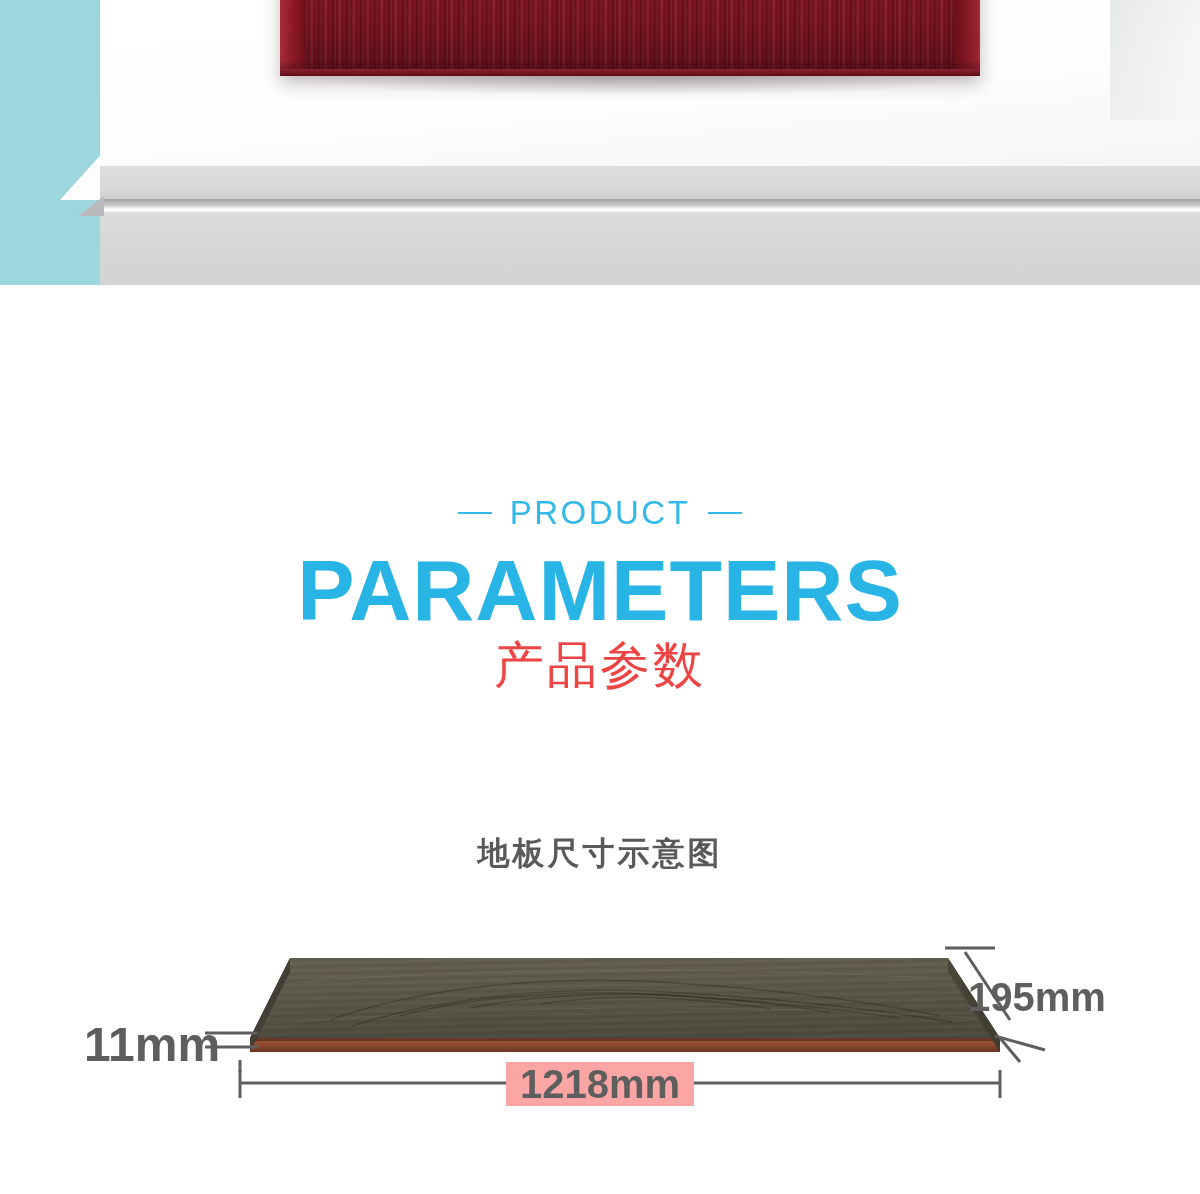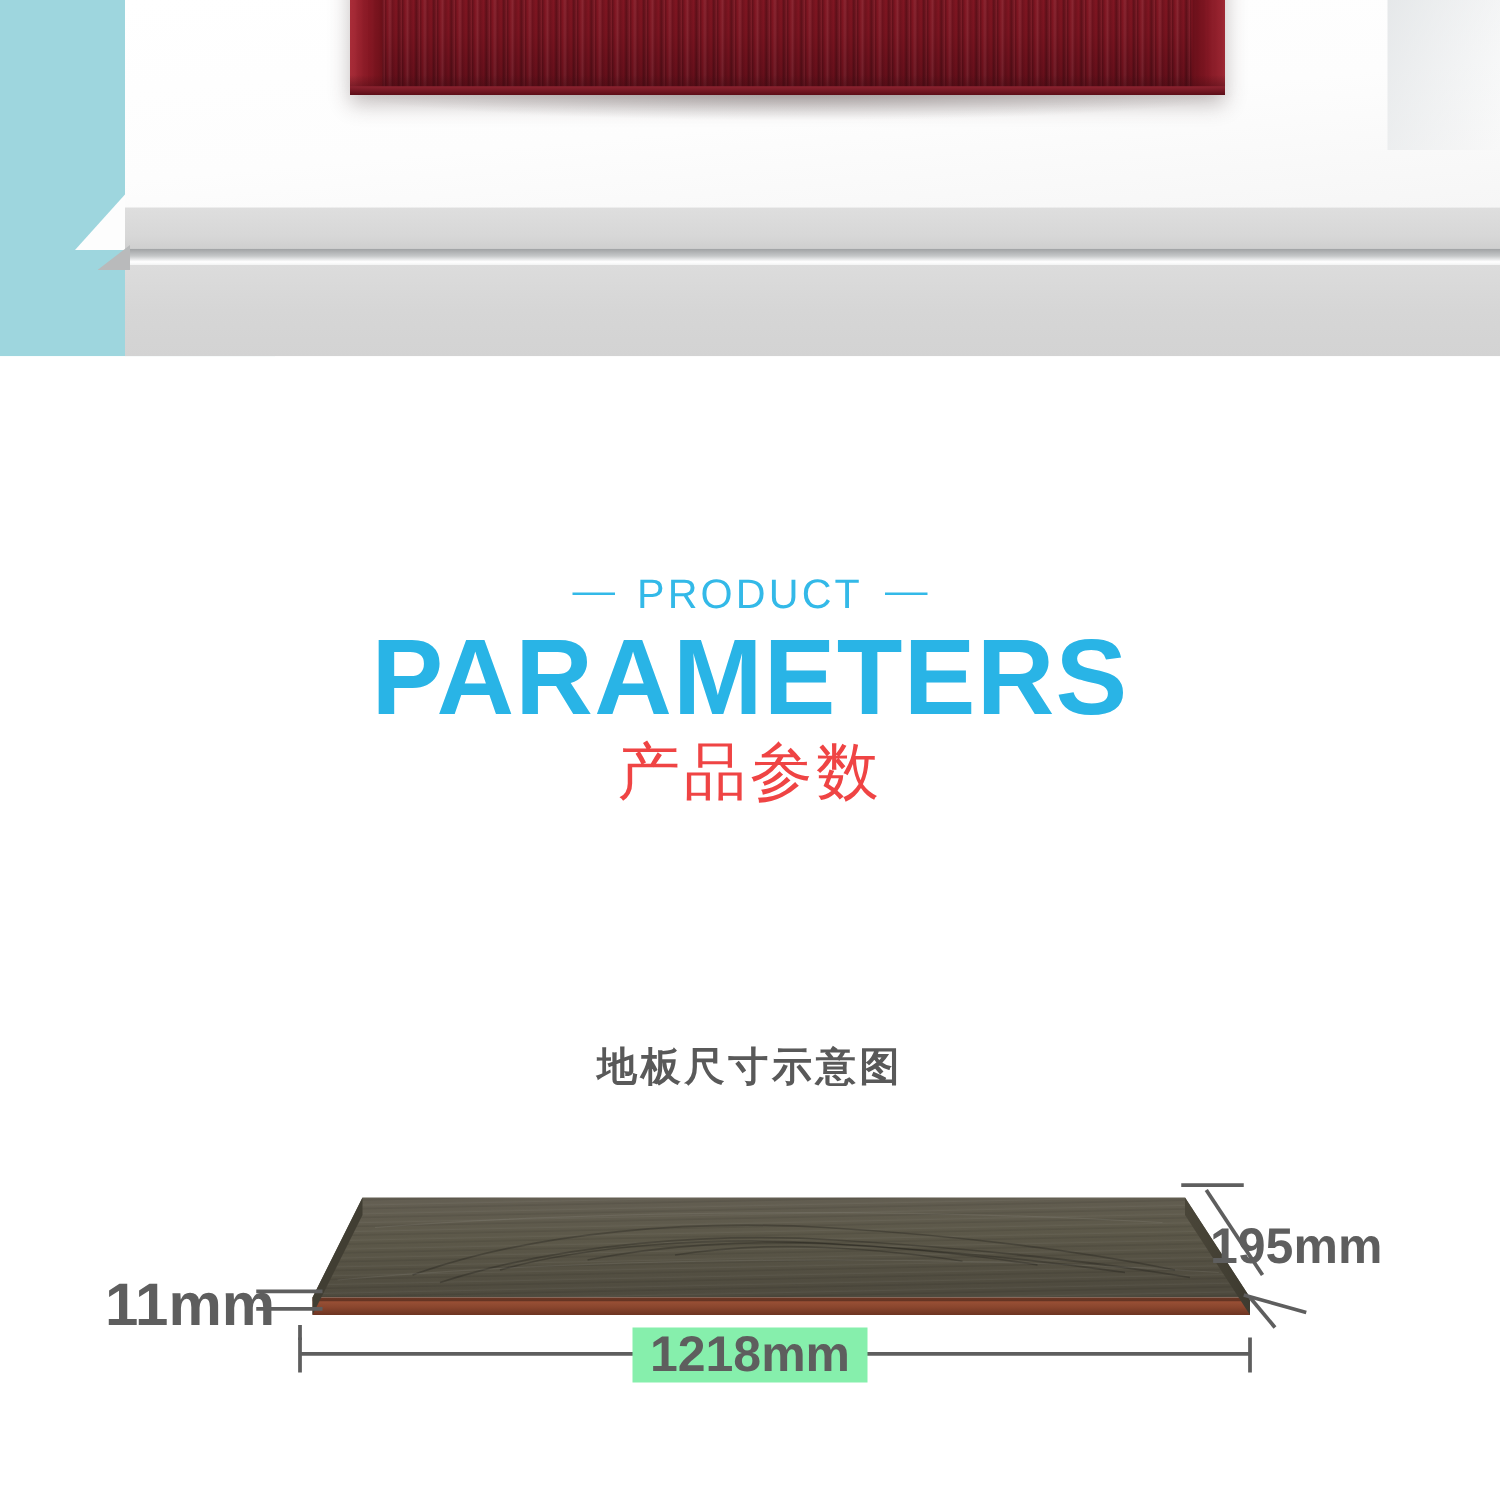--- a/index.html
+++ b/index.html
@@ -133,21 +133,21 @@
     position: absolute;
     left: 286px; top: 74px;
     width: 700px;
     height: 22px;
     background: radial-gradient(ellipse at 50% 0%, rgba(120,110,110,0.40) 0%, rgba(255,255,255,0) 72%);
   }
 
   
   .params-header {
     position: absolute;
-    left: 0; top: 458px;
+    left: 0; top: 496px;
     width: 1200px;
     text-align: center;
   }
   .kicker {
     display: flex;
     align-items: center;
     justify-content: center;
     gap: 18px;
     color: #33b9e8;
     font-size: 33px;
@@ -155,21 +155,21 @@
     line-height: 1;
     font-weight: 300;
   }
   .kicker .dash {
     display: block;
     width: 34px;
     height: 2px;
     background: #33b9e8;
   }
   .params-title {
-    margin-top: 8px;
+    margin-top: 18px;
     color: #29b4e6;
     font-size: 86px;
     font-weight: bold;
     letter-spacing: 1px;
     line-height: 1.02;
   }
   .params-sub {
     margin-top: 2px;
     color: #ef4444;
     font-size: 50px;
@@ -205,21 +205,21 @@
     position: absolute;
     color: #5e5e5e;
     font-weight: bold;
     white-space: nowrap;
     line-height: 1;
     text-align: center;
   }
   .dim-thickness { left: 84px; top: 1021px; font-size: 48px; }
   .dim-width     { left: 968px; top: 977px; font-size: 40px; }
   .dim-length    { left: 0; top: 1064px; width: 1200px; text-align: center; font-size: 40px; }
-  .dim-length span { background: #86efac; padding: 0 14px; }
+  .dim-length span { background: #fca5a5; padding: 0 14px; }
 </style>
 </head>
 <body>
 
 <div class="photo-band">
   <div class="wall"></div>
   <div class="wall-cut"></div>
   <div class="desk-top">
     <div class="desk-top-shade"></div>
   </div>

